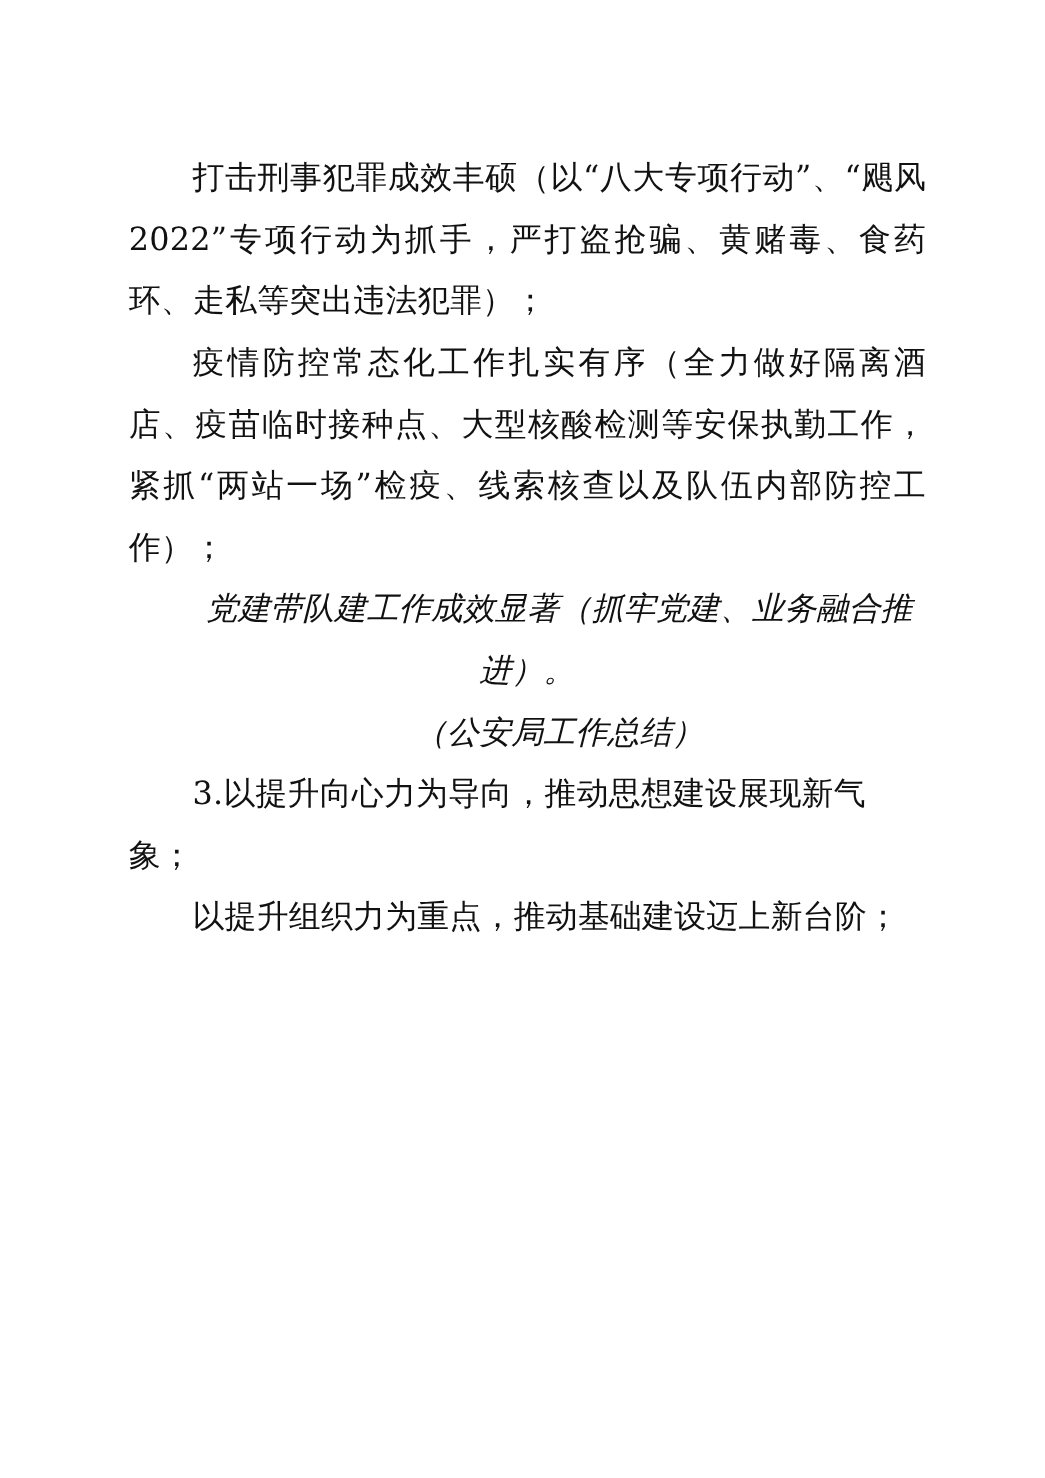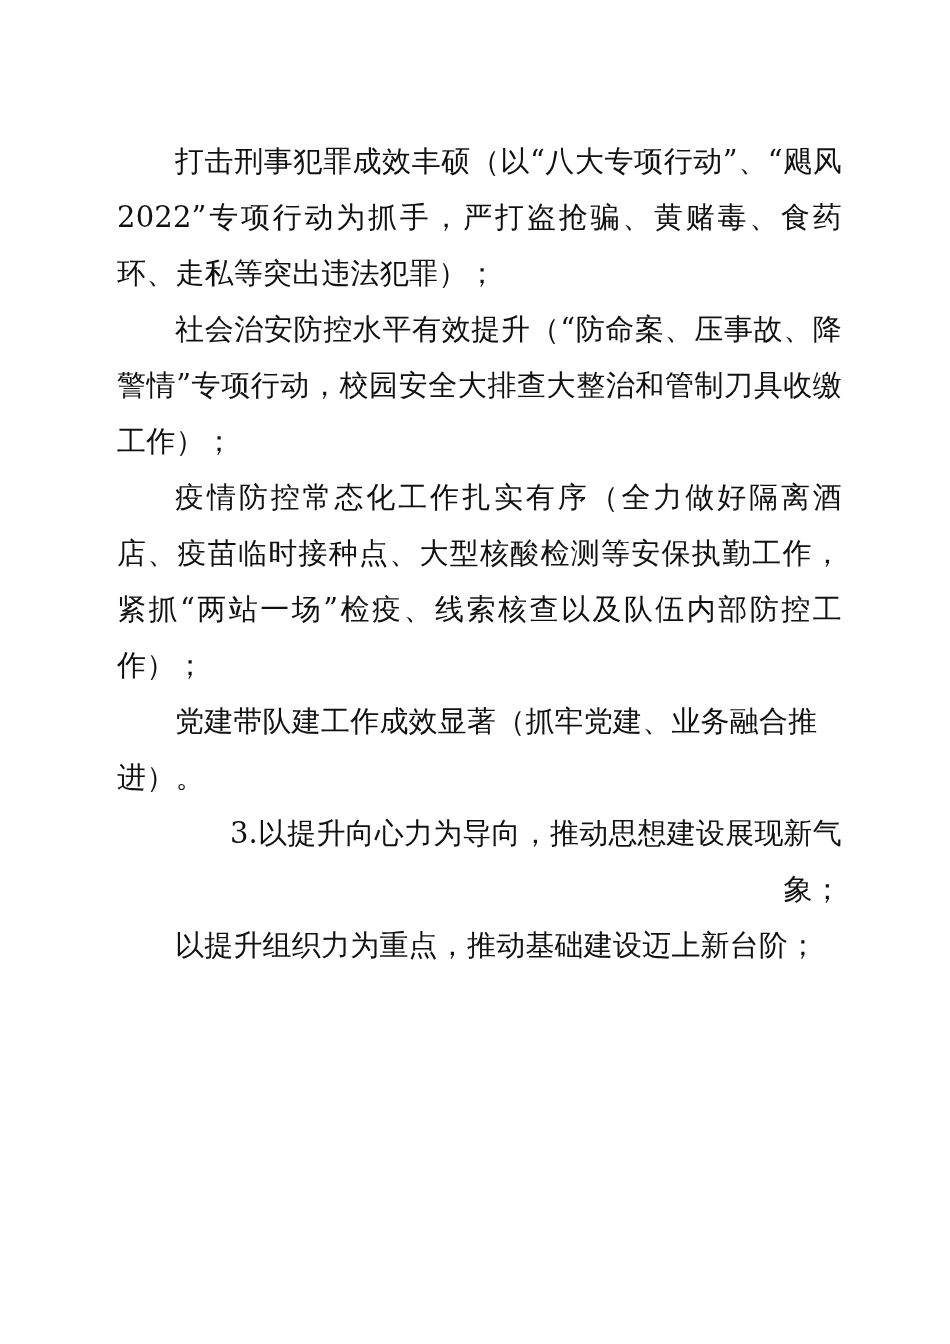--- a/index.html
+++ b/index.html
@@ -44,51 +44,52 @@
     -webkit-font-smoothing: antialiased;
   }
 
   
   .para.indent {
     text-indent: 58px;
   }
 
   
   .para.single {
-    text-align: left;
+    text-align: center;
     text-indent: 58px;
+    font-style: italic;
   }
 
   
   .para.numbered {
-    text-align: right;
+    text-align: left;
     text-indent: 58px;
   }
 
   
   .para.subline {
     text-align: left;
     text-indent: 58px;
   }
 </style>
 </head>
 <body>
 
 <div class="page">
   <div class="text-block">
 
     <p class="para indent">打击刑事犯罪成效丰硕（以“八大专项行动”、“飓风2022”专项行动为抓手，严打盗抢骗、黄赌毒、食药环、走私等突出违法犯罪）；</p>
 
 
-    <p class="para indent">社会治安防控水平有效提升（“防命案、压事故、降警情”专项行动，校园安全大排查大整治和管制刀具收缴工作）；</p>
 
     <p class="para indent">疫情防控常态化工作扎实有序（全力做好隔离酒店、疫苗临时接种点、大型核酸检测等安保执勤工作，紧抓“两站一场”检疫、线索核查以及队伍内部防控工作）；</p>
 
 
     <p class="para single">党建带队建工作成效显著（抓牢党建、业务融合推进）。</p>
 
+    <p class="para single">（公安局工作总结）</p>
 
     <p class="para numbered">3.以提升向心力为导向，推动思想建设展现新气象；</p>
 
     <p class="para subline">以提升组织力为重点，推动基础建设迈上新台阶；</p>
 
   </div>
 </div>
 
 </body></html>

